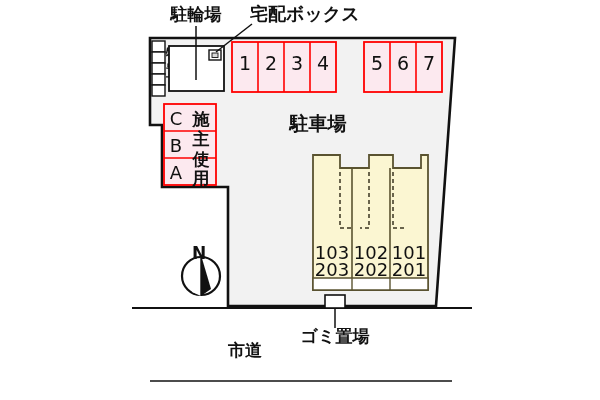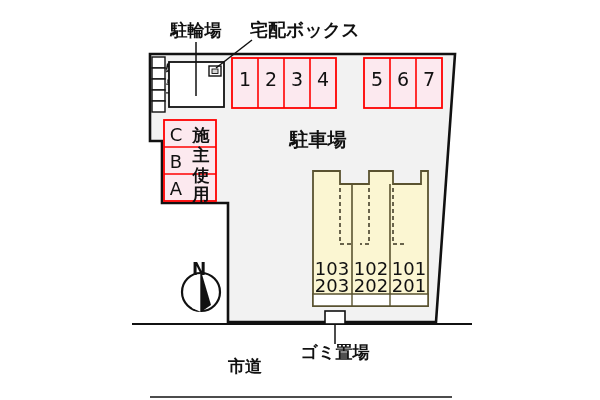--- a/index.html
+++ b/index.html
@@ -1,21 +1,21 @@
 <!DOCTYPE html>
 <html><head>
 <meta charset="utf-8">
 <style>
   html,body{margin:0;padding:0;background:#ffffff;}
   body{
     width:600px;height:400px;overflow:hidden;
     font-family:"DejaVu Sans","Liberation Sans",sans-serif;
     position:relative;
   }
-  #stage{position:absolute;left:0;top:16px;width:600px;height:340px;}
+  #stage{position:absolute;left:0;top:0;width:600px;height:340px;}
   svg{display:block;}
   .lbl{font-family:"DejaVu Sans","Liberation Sans",sans-serif;fill:#111;}
 </style>
 </head>
 <body>
 
 <div id="stage">
 <svg width="600" height="400" viewBox="0 0 600 400" xmlns="http://www.w3.org/2000/svg">
 
   <rect x="0" y="0" width="600" height="400" fill="#ffffff"></rect>

